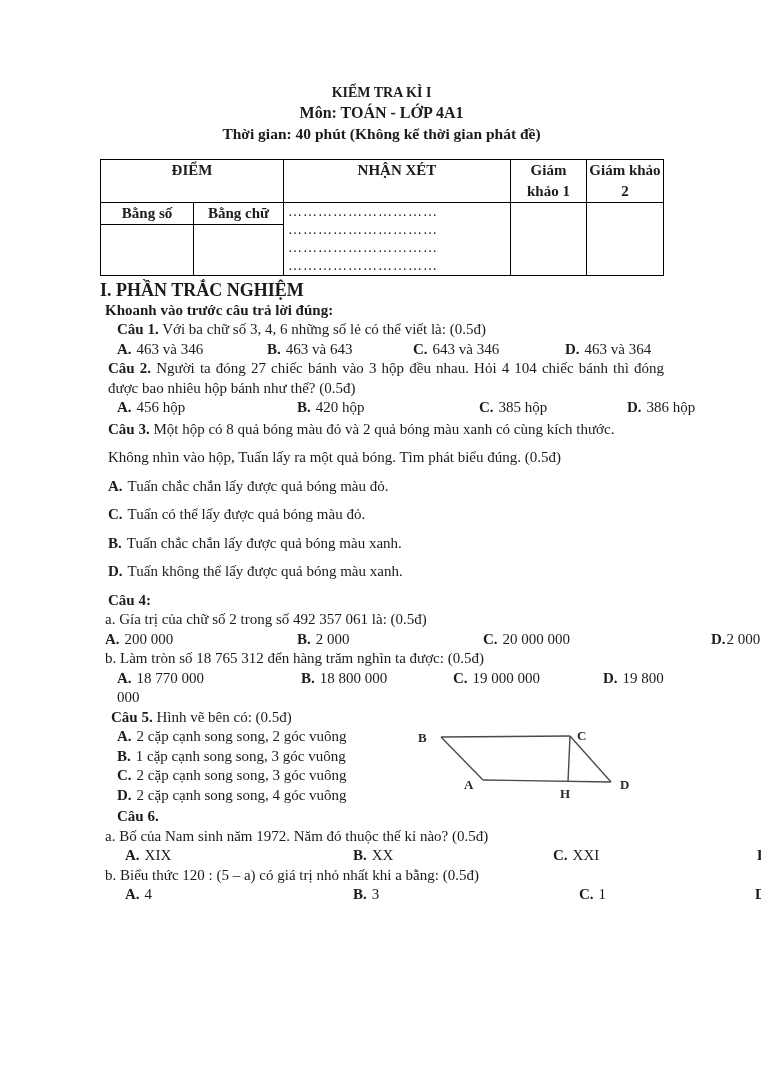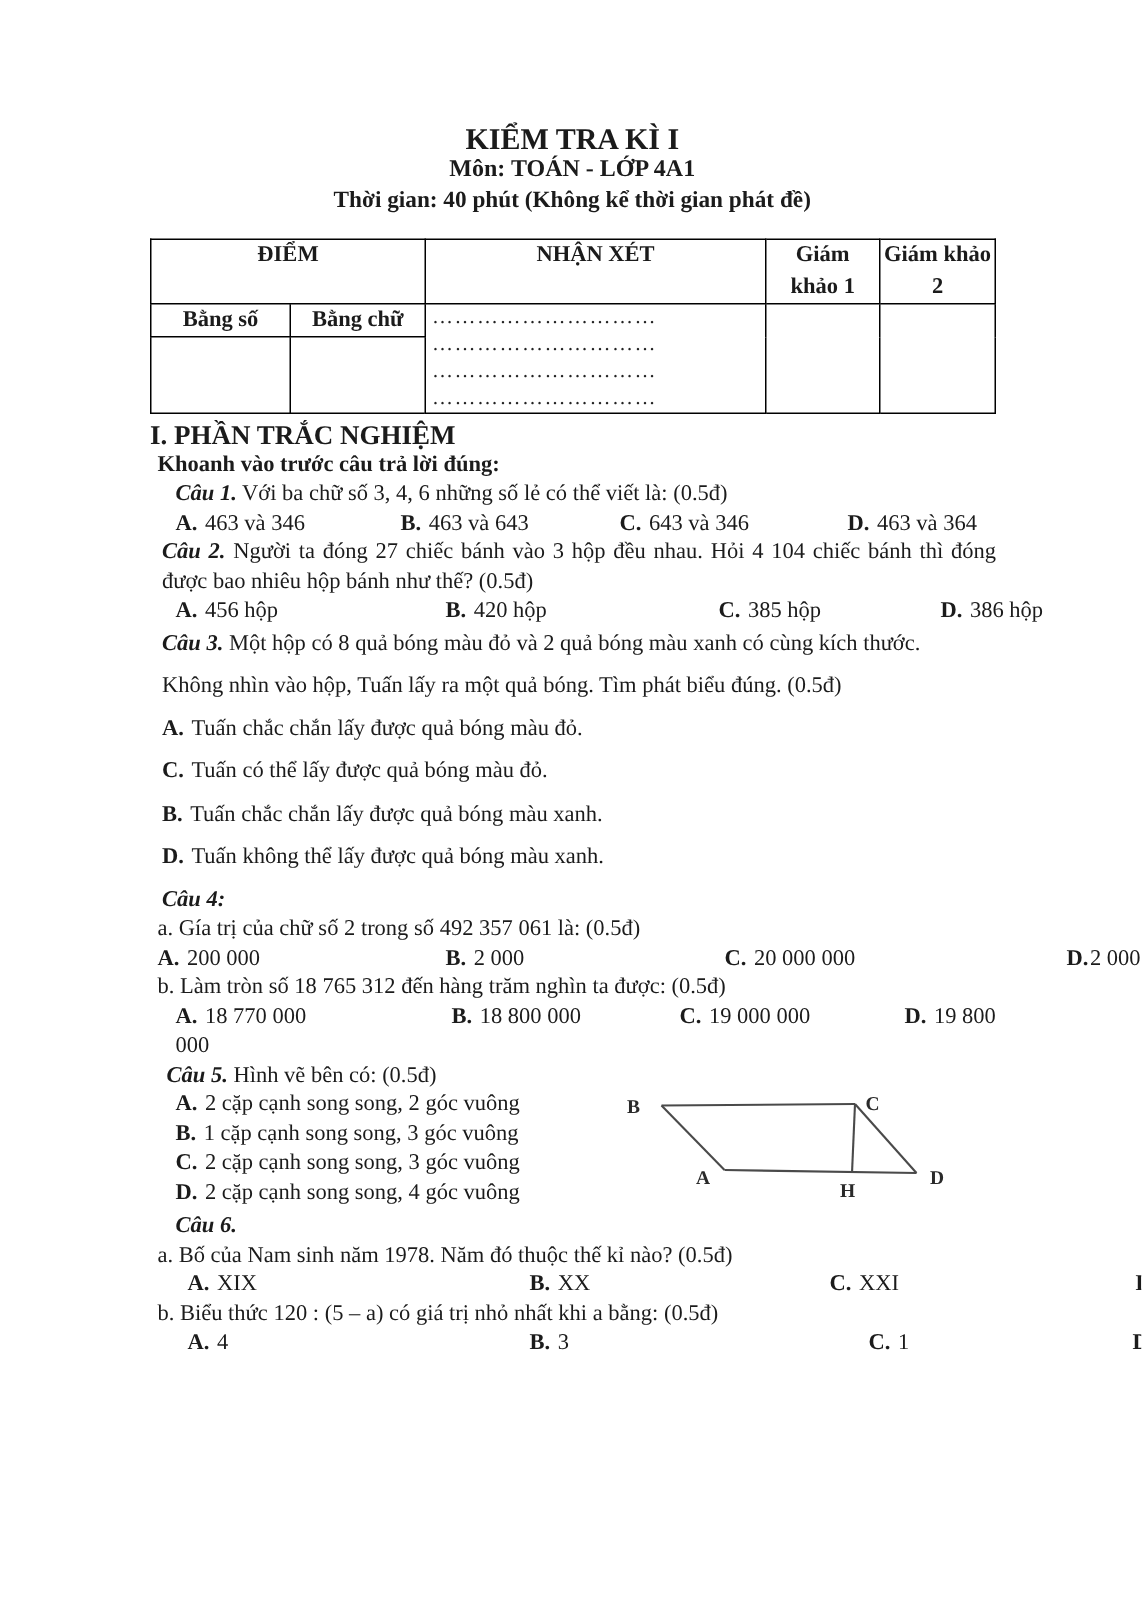--- a/index.html
+++ b/index.html
@@ -10,21 +10,21 @@
     background:#fff;
     color:#1b1b1b;
     font-family:"Liberation Serif", serif;
     font-size:15px;
     line-height:19.5px;
     padding:83px 98px 0 100px;
     overflow:hidden;
   }
   
   .hdr{ text-align:center; font-weight:bold; }
-  .hdr .t1{ font-size:20px; line-height:20px; }
+  .hdr .t1{ font-size:14px; line-height:20px; }
   .hdr .t2{ font-size:16px; line-height:20px; }
   .hdr .t3{ font-size:15.5px; line-height:21px; }
   
   table.score{
     width:563px; margin-top:15px;
     border-collapse:collapse; table-layout:fixed;
     font-size:15px;
   }
   table.score th, table.score td{
     border:1px solid #000;
@@ -34,21 +34,21 @@
   table.score th{ font-weight:bold; text-align:center; height:21px; line-height:21px; padding:0 2px;}
   td.sub{ font-weight:bold; text-align:center; height:21px; line-height:21px;}
   td.blank{ height:50px; }
   td.dots{
     line-height:18px; padding-top:1px; letter-spacing:1px; color:#222;
     font-size:14px;
   }
   td.gk{ }
   
   p{ margin:0; }
-  .b{ font-weight:bold;font-style:italic; }
+  .b{ font-weight:bold; }
   .sec{ font-weight:bold; font-size:18px; margin-top:5px; }
   .instr{ font-weight:bold; margin-left:5px; }
   .ind1{ margin-left:8px; }
   .ind2{ margin-left:17px; }
   .ind3{ margin-left:5px; }
   .mt9{ margin-top:9px; }
   .mt2{ margin-top:2px; }
   .just{ text-align:justify; }
   .opts{ display:grid; margin-left:17px; }
   .opts.flush{ margin-left:5px;gap:46px; }
@@ -169,21 +169,21 @@
         <text x="12" y="25">B</text>
         <text x="171" y="23">C</text>
         <text x="58" y="72">A</text>
         <text x="154" y="81">H</text>
         <text x="214" y="72">D</text>
       </svg>
     </div>
   </div>
 
   <p class="ind2 b">Câu 6.</p>
-  <p class="ind3">a. Bố của Nam sinh năm 1978. Năm đó thuộc thế kỉ nào? (0.5đ)</p>
+  <p class="ind3">a. Bố của Nam sinh năm 1972. Năm đó thuộc thế kỉ nào? (0.5đ)</p>
   <div class="opts ind-sm" style="grid-template-columns:190px 162px 166px auto;">
     <span class="opt"><span class="ol">A.</span><span>XIX</span></span>
     <span class="opt"><span class="ol">B.</span><span>XX</span></span>
     <span class="opt"><span class="ol">C.</span><span>XXI</span></span>
     <span class="opt"><span class="ol">D.</span><span>XVIII</span></span>
   </div>
   <p class="ind3">b. Biểu thức 120 : (5 – a) có giá trị nhỏ nhất khi a bằng: (0.5đ)</p>
   <div class="opts ind-sm" style="grid-template-columns:190px 188px 138px auto;">
     <span class="opt"><span class="ol">A.</span><span>4</span></span>
     <span class="opt"><span class="ol">B.</span><span>3</span></span>

